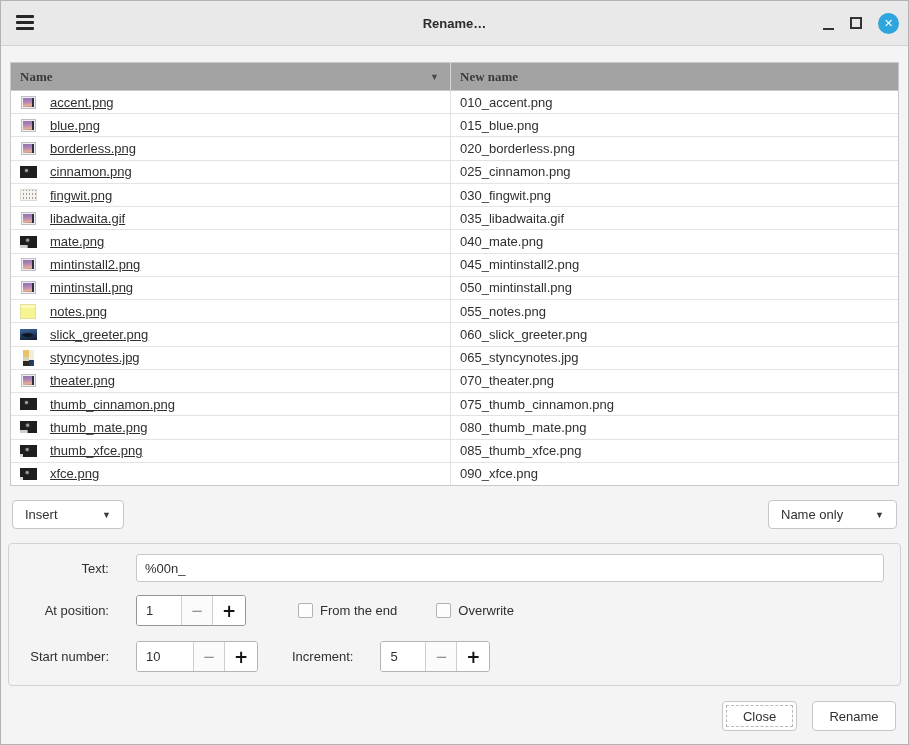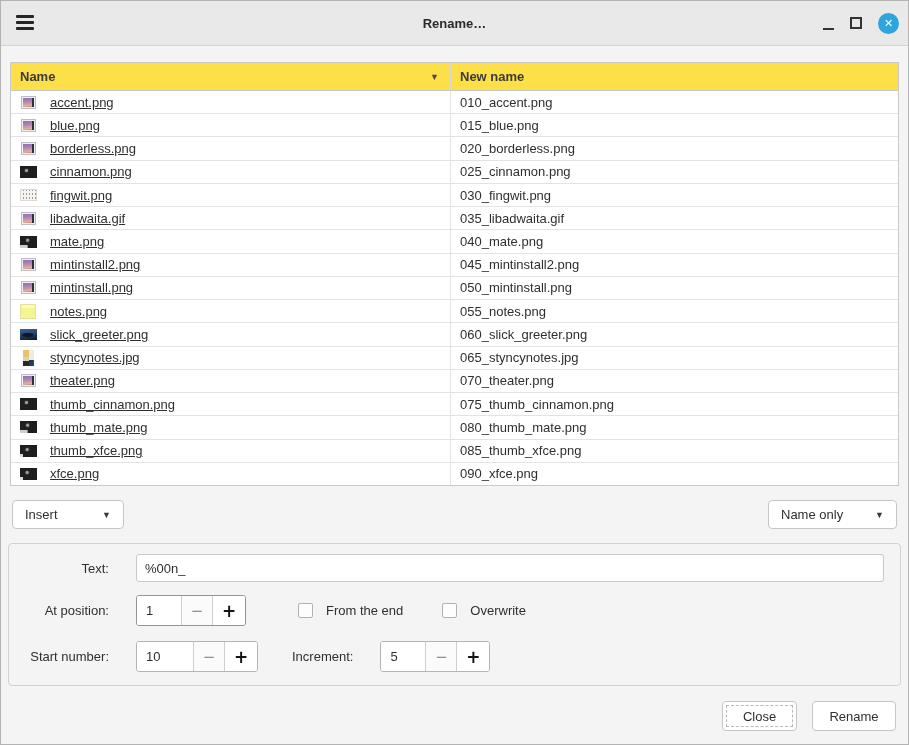--- a/index.html
+++ b/index.html
@@ -31,21 +31,21 @@
     width:21px; height:21px; border-radius:50%;
     display:flex; align-items:center; justify-content:center;
     color:#fff; font-size:11px; font-weight:bold; cursor:pointer;
   }
 
   
   .table {
     position:absolute; left:10px; top:62px; width:889px; height:424px;
     background:#fff; border:1px solid #c9c9c9; display:flex; flex-direction:column;
   }
-  .thead { display:flex; height:28px; background:#fde047; border-bottom:1px solid #c9c9c9; font-weight:bold; color:#3a3a3a; flex:none; }
+  .thead { display:flex; height:28px; background:#a3a3a3; border-bottom:1px solid #c9c9c9; font-weight:bold; color:#3a3a3a; flex:none;font-family:Liberation Serif, serif; }
   .th-name { width:440px; display:flex; align-items:center; padding-left:9px; border-right:1px solid #d6d6d6; cursor:pointer; }
   .th-new { flex:1; display:flex; align-items:center; padding-left:9px; cursor:pointer; }
   .sort-arrow { margin-left:auto; margin-right:11px; font-size:9px; color:#4a4a4a; }
   .tbody { flex:1; display:flex; flex-direction:column; }
   .trow { flex:1; display:flex; border-bottom:1px solid #e3e3e3; background:#fff; }
   .trow:last-child { border-bottom:none; }
   .cell-name { width:440px; display:flex; align-items:center; padding-left:8px; border-right:1px solid #e3e3e3; overflow:hidden;text-decoration:underline; }
   .cell-new { flex:1; display:flex; align-items:center; padding-left:9px; overflow:hidden; }
   .icon-box { width:18px; display:flex; align-items:center; justify-content:center; flex:none; }
   .cell-name .txt { margin-left:13px; white-space:nowrap; }
@@ -141,21 +141,21 @@
   }
   .spin .minus { width:31px; border-right:1px solid #cecece; color:#8f8f8f; font-size:15px; background:#fbfbfb; }
   .spin .plus  { width:32px; color:#141414; font-size:17px; font-weight:bold; }
   .w-small input { width:45px; }
   .w-mid input { width:57px; }
   .checkitem { display:flex; align-items:center; cursor:pointer; }
   .checkbox {
     width:15px; height:15px; background:#fdfdfd; border:1px solid #b2b2b2; border-radius:2px;
     margin-right:7px; flex:none;
   }
-  .inline-label { color:#2f2f2f;margin-left:6px; }
+  .inline-label { color:#2f2f2f; }
 
   
   .action-btn {
     position:absolute; top:701px; height:30px;
     background:#fff; border:1px solid #c6c6c6; border-radius:4px;
     display:flex; align-items:center; justify-content:center;
     font:13px "Liberation Sans","DejaVu Sans",sans-serif; color:#2f2f2f; cursor:pointer;
   }
   #close-btn { left:722px; width:75px; outline:1px dashed #b8b8b8; outline-offset:-5px; }
   #rename-btn { left:812px; width:84px; }

